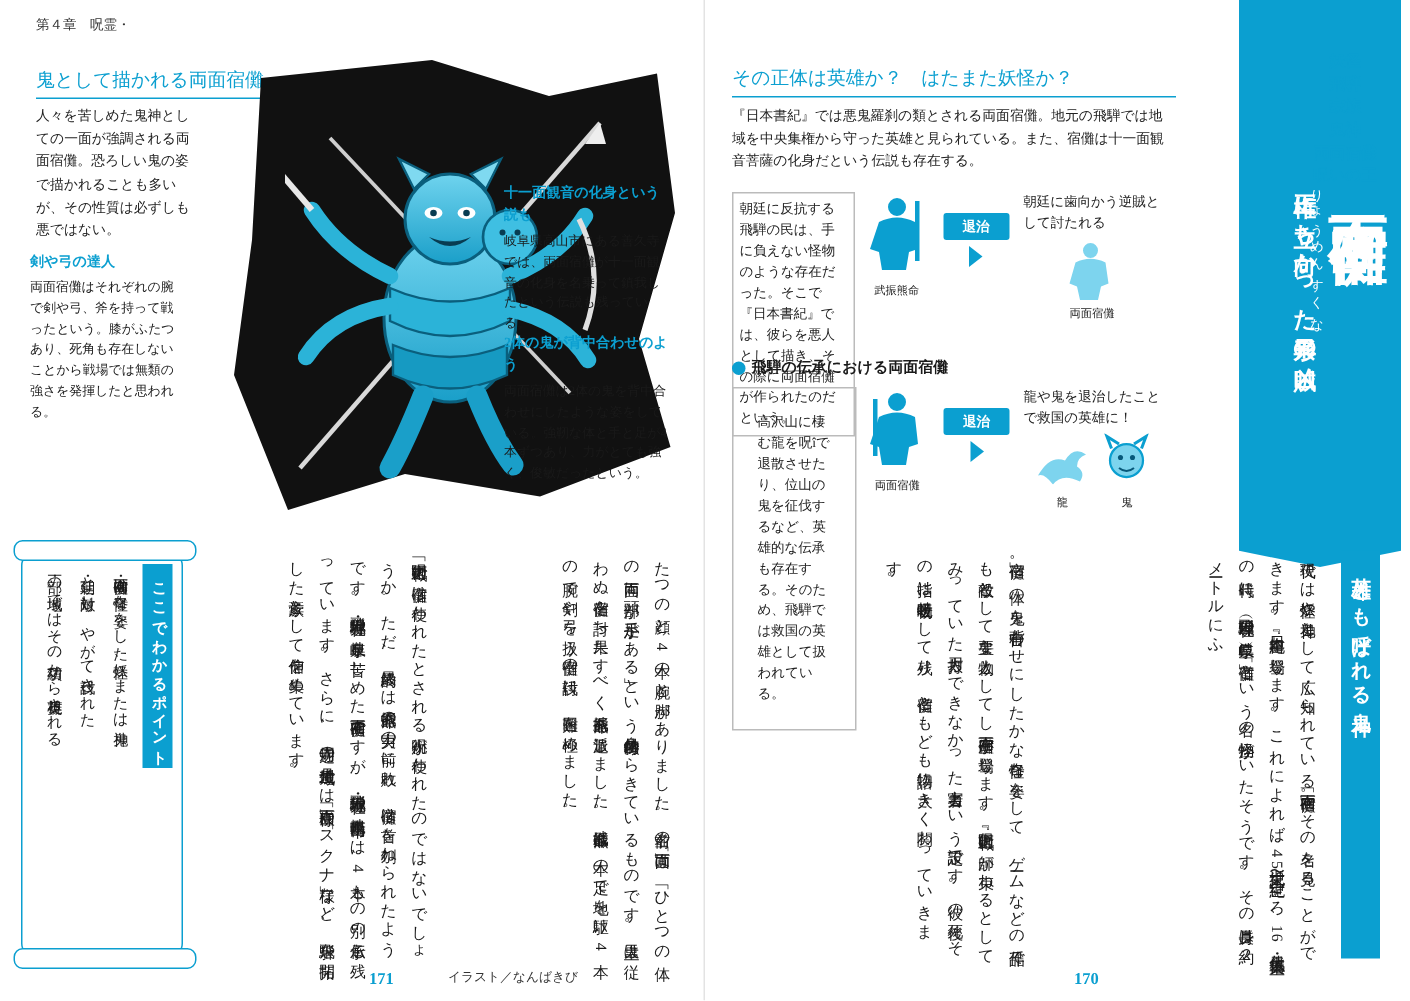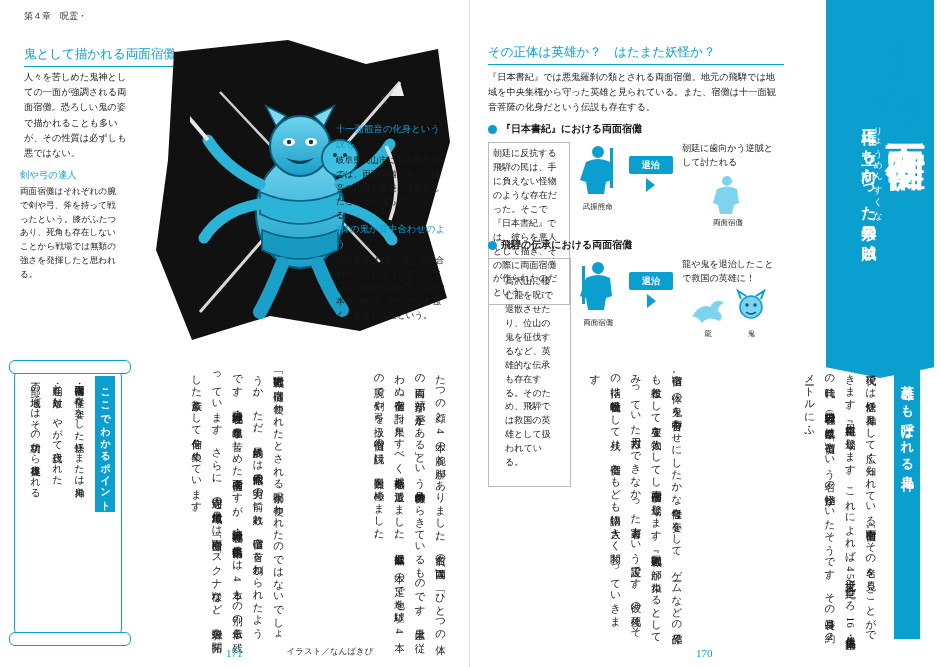--- a/index.html
+++ b/index.html
@@ -125,21 +125,21 @@
     position:absolute; left:150px; top:40px; width:300px; height:300px;
   }
   .illus-bg {
     position:absolute; inset:0;
     background:#111;
     clip-path: polygon(8% 4%, 46% 0%, 72% 8%, 96% 3%, 100% 34%, 92% 62%, 99% 86%, 70% 97%, 40% 92%, 14% 100%, 2% 70%, 6% 40%);
   }
   .oni { position:absolute; left:40px; top:22px; width:220px; height:260px; }
 
   .callout { position:absolute; font-size:8.6px; line-height:1.6; font-family:"Liberation Serif", serif; }
-  .callout .ct { color:#0b9fd0; font-weight:normal; font-size:9.4px; display:block; margin-bottom:2px;}
+  .callout .ct { color:#0b9fd0; font-weight:bold; font-size:9.4px; display:block; margin-bottom:2px;}
 
   .scroll-box {
     position:absolute; left:14px; bottom:28px; width:108px; height:272px;
     border:1.6px solid #0b9fd0; border-radius:10px;
     background:#fff;
   }
   .scroll-box:before, .scroll-box:after{
     content:""; position:absolute; left:-6px; width:120px; height:12px;
     border:1.6px solid #0b9fd0; border-radius:6px; background:#fff;
   }
@@ -150,21 +150,21 @@
     writing-mode:vertical-rl; background:#0b9fd0; color:#fff;
     font-size:10px; font-weight:bold; padding:6px 3px; letter-spacing:1px;
     font-family:"Liberation Serif", serif;
   }
   .scroll-list {
     position:absolute; right:32px; top:10px; height:250px;
     writing-mode:vertical-rl; font-family:"Liberation Serif", serif;
     font-size:10px; line-height:2.0; color:#1a1a1a;
   }
 
-  .pgnum { position:absolute; bottom:8px; font-size:11px; font-weight:normal; color:#0b9fd0; font-family:"Liberation Serif", serif;}
+  .pgnum { position:absolute; bottom:8px; font-size:11px; font-weight:bold; color:#0b9fd0; font-family:"Liberation Serif", serif;margin-left:20px;}
   .credit { position:absolute; bottom:9px; left:50%; transform:translateX(-50%); font-size:8.5px; color:#333; font-family:"Liberation Serif", serif;}
   .gutter { position:absolute; left:469px; top:0; width:1px; height:667px; background:#e3e3e3;}
 </style>
 </head>
 <body>
 
 <div class="page">
 
   <div class="gutter"></div>
 
@@ -245,21 +245,21 @@
     </div>
 
     <div class="vcol-wrap" style="left:134px; width:316px;">
       <div style="display:flex;flex-direction:row-reverse;gap:14px;height:100%;">
         <div class="vcol" style="width:148px;">たつの顔と、4本の腕と脚がありました。名前の「両面」は、「ひとつの体の両面に頭部が手足がある」という身体的特徴からきているものです。天皇は従わぬ宿儺を討ち果たすべく武振熊命を派遣しました。武振熊命は4本の足で地を駆け、4本の腕で剣や弓を扱う宿儺の討伐に、困難を極めました。</div>
         <div class="vcol" style="width:148px;">「呪術廻戦」で宿儺は使われたとされる呪術が使われたのではないでしょうか。ただ、最終的には武振熊命の実力の前に敗れ、宿儺は首を刎ねられたようです。飛騨地方・現在の岐阜県を苦しめた両面宿儺ですが、飛騨地方・現在の岐阜県高山市には、4本もの別の伝承も残っています。さらに、寺周辺の丹生川地域では「両面様」や「スクナ様」など、飛騨を開拓した豪族として信仰を集めています。</div>
       </div>
     </div>
 
     <div class="pgnum" style="left:226px;">171</div>
-    <div class="credit" style="left:330px;margin-top:44px;">イラスト／なんばきび</div>
+    <div class="credit" style="left:342px;margin-top:44px;">イラスト／なんばきび</div>
   </div>
 
   <div class="right-page">
 
     <div class="title-band"></div>
 
     <div class="kw-bracket"></div>
     <div class="keyword-box" style="border:none;background:transparent;">
       <div>妖怪</div>
       <div>飛騨</div>
@@ -273,24 +273,20 @@
     <div class="vtext-mixed main-title-ruby">りょうめん すく な</div>
     <div class="vtext main-title">両面宿儺</div>
 
     <div style="position:absolute;left:18px;top:44px;width:296px;">
       <div class="sec-head">その正体は英雄か？　はたまた妖怪か？</div>
     </div>
 
     <div class="body-sm" style="position:absolute;left:18px;top:70px;width:296px;">『日本書紀』では悪鬼羅刹の類とされる両面宿儺。地元の飛騨では地域を中央集権から守った英雄と見られている。また、宿儺は十一面観音菩薩の化身だという伝説も存在する。</div>
 
     <div class="cmp-row" style="top:122px;">
-      <div class="bul">
-        <span class="dot"></span>
-        <span>『日本書紀』における両面宿儺</span>
-      </div>
       <div style="display:flex;align-items:flex-start;gap:6px;margin-top:6px;">
         <div style="width:84px;border:1px solid #bbb;padding:4px;">
           <div class="cmp-label">朝廷に反抗する飛騨の民は、手に負えない怪物のような存在だった。そこで『日本書紀』では、彼らを悪人として描き、その際に両面宿儺が作られたのだという。</div>
         </div>
         <div style="width:44px;text-align:center;">
           <svg width="40" height="54" viewBox="0 0 40 54">
             <path d="M20 4 a6 6 0 1 1 0 12 a6 6 0 1 1 0 -12 M8 20 q12 -6 24 0 l2 18 l-6 2 l-2 12 l-16 0 l-2 -12 l-6 -2 z" fill="#0b9fd0"></path>
             <rect x="32" y="6" width="3" height="40" fill="#0b9fd0"></rect>
           </svg>
           <div class="fig-cap">武振熊命</div>

